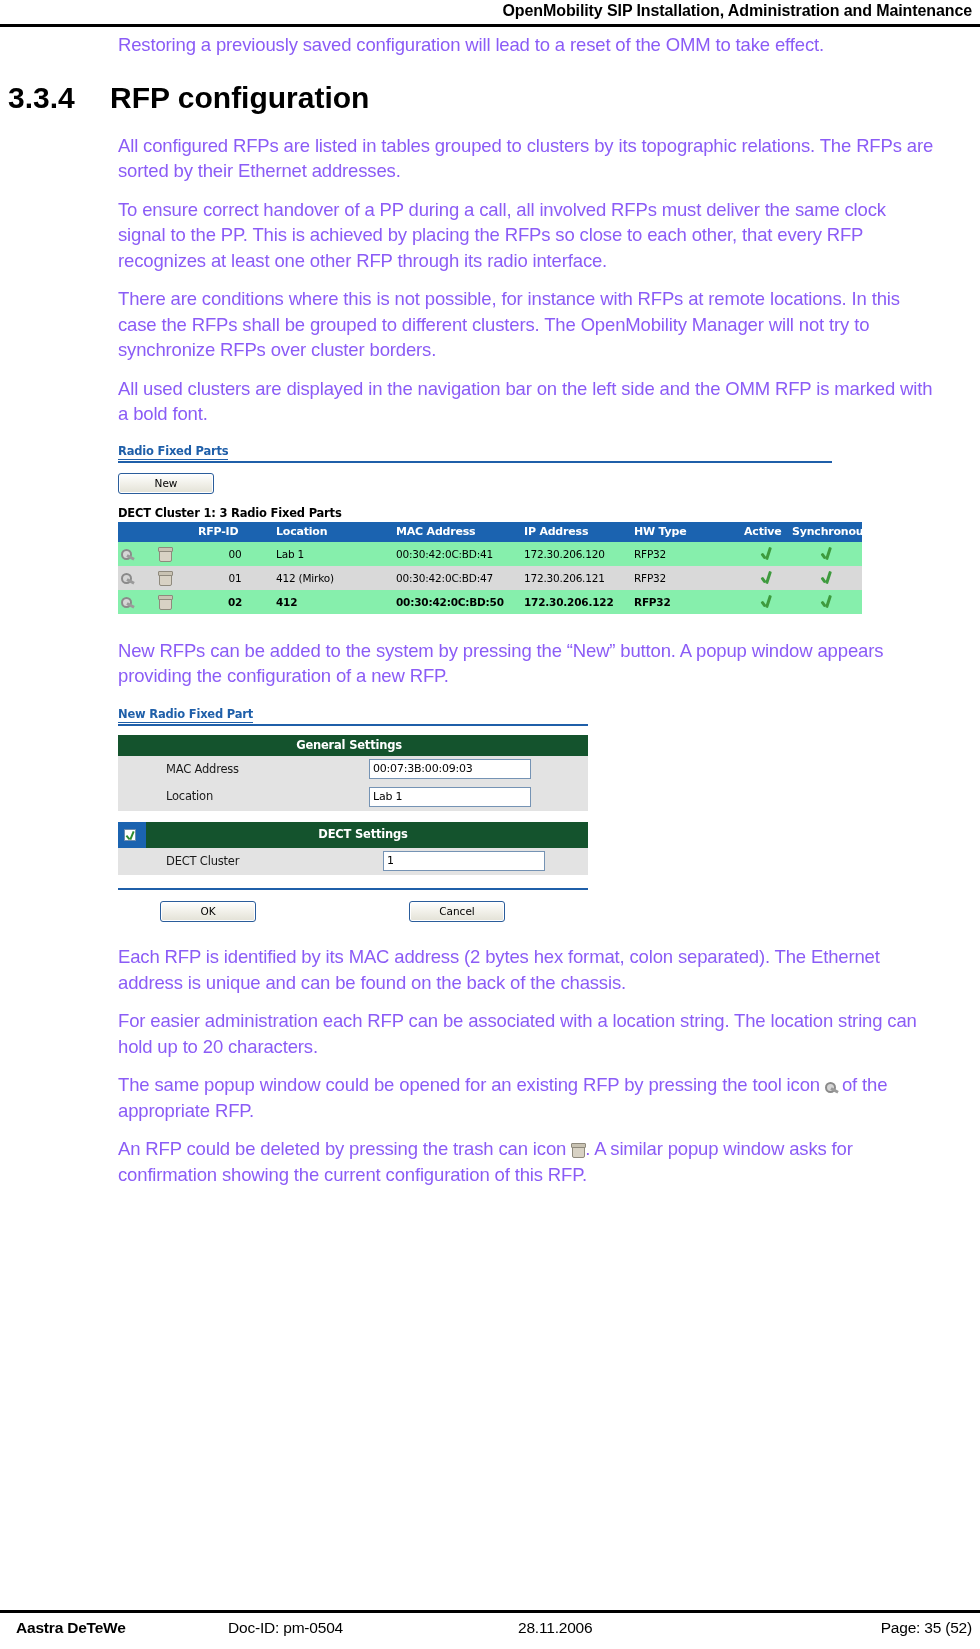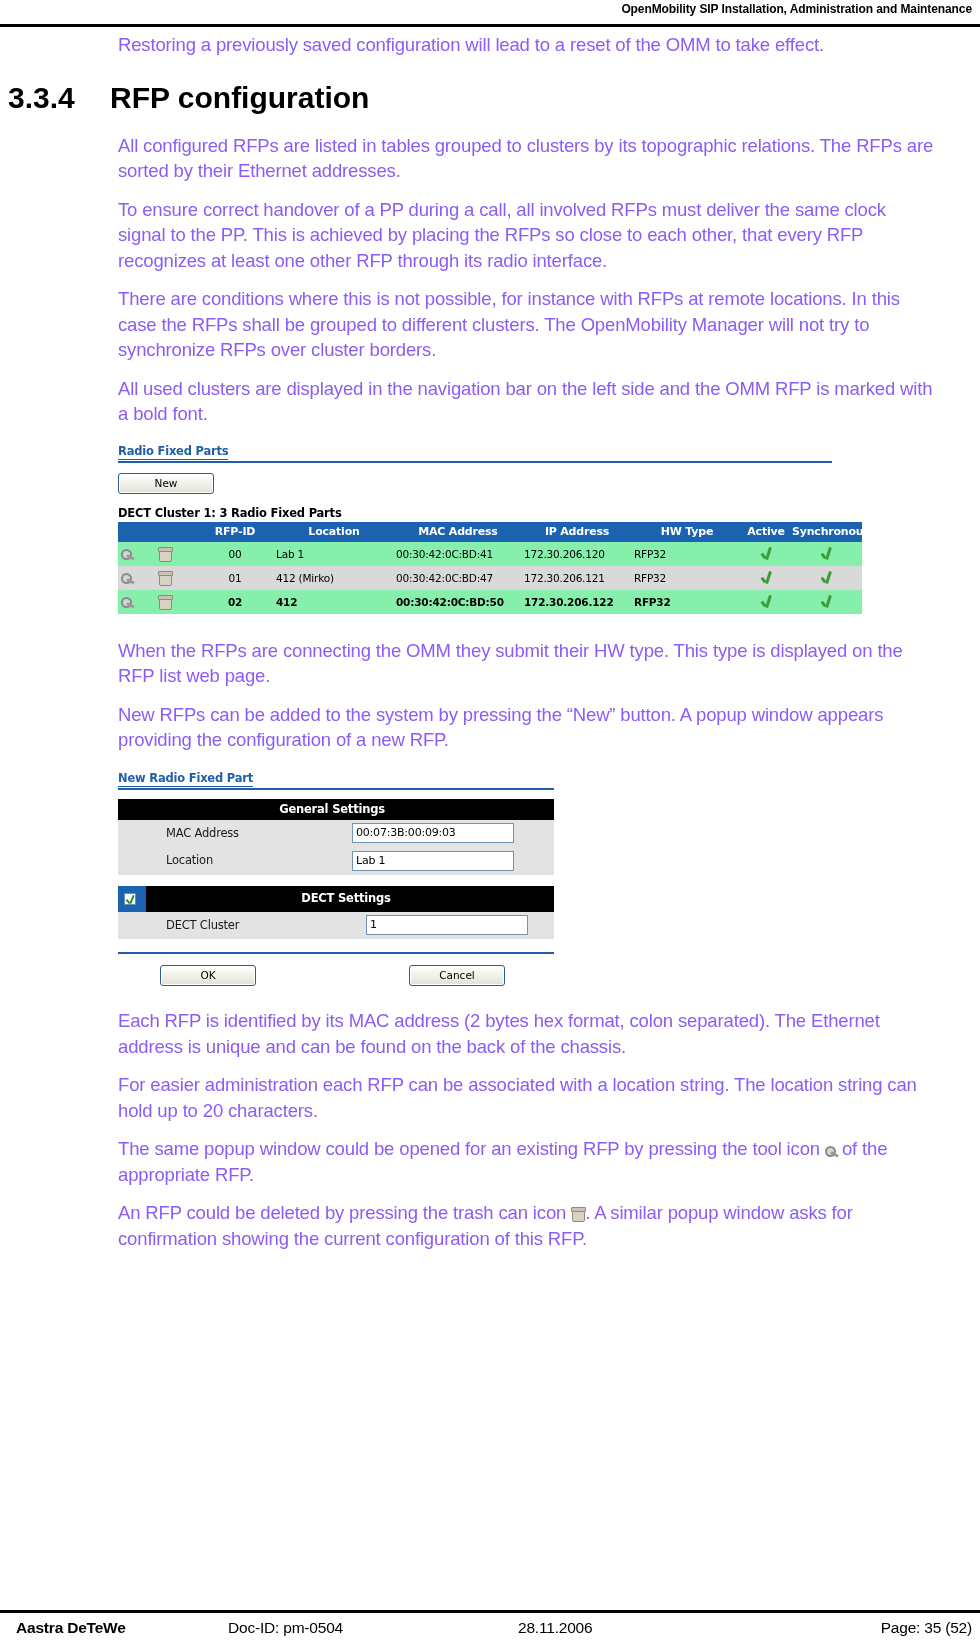--- a/index.html
+++ b/index.html
@@ -14,21 +14,21 @@
     overflow: hidden;
   }
 
   
   .page-header {
     position: absolute;
     top: 0; left: 0; right: 0;
     height: 26px;
     padding: 2px 8px 0 0;
     text-align: right;
-    font-size: 12px;
+    font-size: 16px;
     font-weight: bold;
     letter-spacing: -0.1px;
     white-space: nowrap;
   }
   .header-rule {
     position: absolute;
     top: 24px; left: 0; right: 0;
     height: 3px;
     background: #000000;
   }
@@ -121,21 +121,21 @@
     border-collapse: collapse;
     width: 100%;
     font-size: 11px;
     table-layout: fixed;
   }
   table.rfp-table th {
     background: #1B63B0;
     color: #ffffff;
     font-weight: bold;
     font-size: 11px;
-    text-align: center;
+    text-align: left;
     padding: 3px 2px 4px 2px;
     letter-spacing: -0.2px;
     white-space: nowrap;
   }
   table.rfp-table td {
     padding: 5px 2px 5px 2px;
     font-size: 10.5px;
     color: #000;
     vertical-align: middle;
     letter-spacing: -0.2px;
@@ -231,30 +231,30 @@
     border-radius: 1px;
   }
   .icon-check::after {
     width: 3px; height: 13px;
     left: 7px; top: 0px;
     transform: rotate(18deg);
     border-radius: 1px;
   }
 
   
-  .shot-new { width: 436px; margin-top: 14px; margin-bottom: 6px; }
+  .shot-new { width: 470px; margin-top: 14px; margin-bottom: 6px; }
 
   table.form-table {
     border-collapse: collapse;
     width: 100%;
     table-layout: fixed;
     margin-bottom: 11px;
   }
   table.form-table th.form-hdr {
-    background: #000000;
+    background: #14532d;
     color: #ffffff;
     font-size: 11.5px;
     font-weight: bold;
     text-align: center;
     padding: 3px 8px 4px 0;
     letter-spacing: -0.2px;
   }
   table.form-table th.form-hdr-chk {
     background: #1B63B0;
     width: 28px;
@@ -424,21 +424,20 @@
           <td>RFP32</td>
           <td class="c-chk"><span class="icon-check"></span></td>
           <td class="c-chk"><span class="icon-check"></span></td>
         </tr>
       </tbody>
     </table>
   </div>
 
   <div style="height:20px"></div>
 
-  <p class="body-text">When the RFPs are connecting the OMM they submit their HW type. This type is displayed on the RFP list web page.</p>
   <p class="body-text">New RFPs can be added to the system by pressing the “New” button. A popup window appears providing the configuration of a new RFP.</p>
 
   <div class="shot shot-new">
 
     <div>
       <span class="shot-title shot-title-underline">New Radio Fixed Part</span>
     </div>
     <div class="shot-title-rule"></div>
 
     <table class="form-table">

